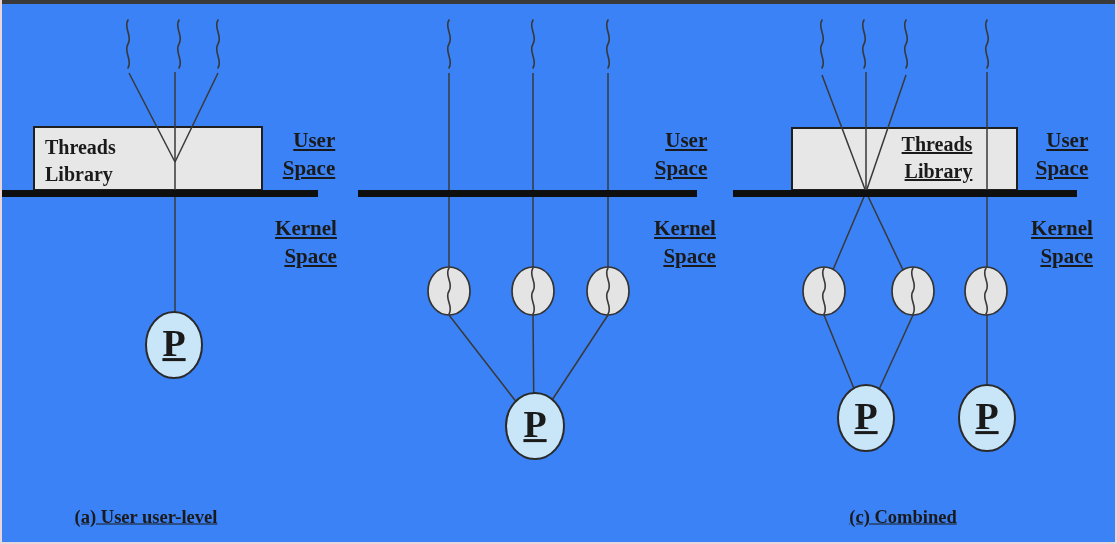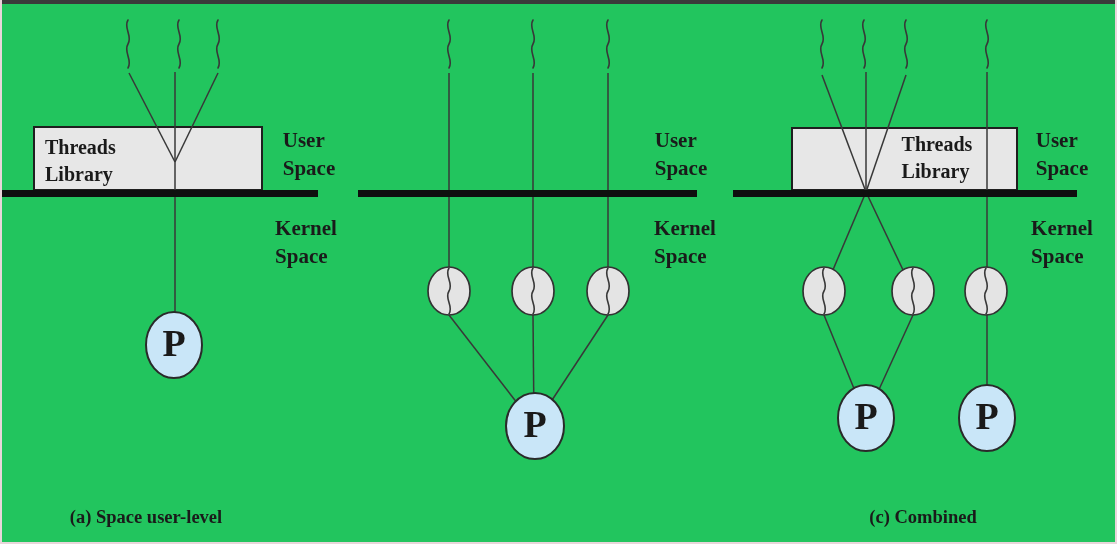--- a/index.html
+++ b/index.html
@@ -1,32 +1,33 @@
 <!DOCTYPE html>
 <html><head>
 <meta charset="utf-8">
 <style>
   html,body { margin:0; padding:0; background:#ffffff; }
   .frame {
     position:relative;
     width:1117px; height:544px;
-    background:#22c55e;
+    background:#3b82f6;
     overflow:hidden;
     font-family:"Liberation Serif", serif;
     color:#1a1a1a;
   }
   .frame svg { position:absolute; left:0; top:0; }
 
   .lbl {
     position:absolute;
     transform:translate(-50%,-50%);
     font-weight:700;
-    text-align:left;
+    text-align:right;
     white-space:nowrap;
     color:#1a1a1a;
+    text-decoration:underline;
   }
   .space-lbl { font-size:21px; line-height:28px; }
   .boxlbl    { font-size:20px; line-height:27px; }
   .boxlbl-left {
     position:absolute;
     font-weight:700;
     font-size:20px; line-height:27px;
     text-align:left;
     white-space:nowrap;
     color:#1a1a1a;
@@ -136,21 +137,21 @@
   </div>
   <div class="lbl space-lbl" style="left:309px; top:154px;">
     <div>User</div>
     <div>Space</div>
   </div>
   <div class="lbl space-lbl" style="left:306px; top:242px;">
     <div>Kernel</div>
     <div>Space</div>
   </div>
   <div class="lbl plbl" style="left:174px; top:345px;">P</div>
-  <div class="lbl cap" style="left:146px; top:517px;">(a) Space user-level</div>
+  <div class="lbl cap" style="left:146px; top:517px;">(a) User user-level</div>
 
   <div class="lbl space-lbl" style="left:681px; top:154px;">
     <div>User</div>
     <div>Space</div>
   </div>
   <div class="lbl space-lbl" style="left:685px; top:242px;">
     <div>Kernel</div>
     <div>Space</div>
   </div>
   <div class="lbl plbl" style="left:535px; top:426px;">P</div>
@@ -162,15 +163,15 @@
   <div class="lbl space-lbl" style="left:1062px; top:154px;">
     <div>User</div>
     <div>Space</div>
   </div>
   <div class="lbl space-lbl" style="left:1062px; top:242px;">
     <div>Kernel</div>
     <div>Space</div>
   </div>
   <div class="lbl plbl" style="left:866px; top:418px;">P</div>
   <div class="lbl plbl" style="left:987px; top:418px;">P</div>
-  <div class="lbl cap" style="left:903px; top:517px;margin-left:20px;">(c) Combined</div>
+  <div class="lbl cap" style="left:903px; top:517px;">(c) Combined</div>
 
 </div>
 
 </body></html>

